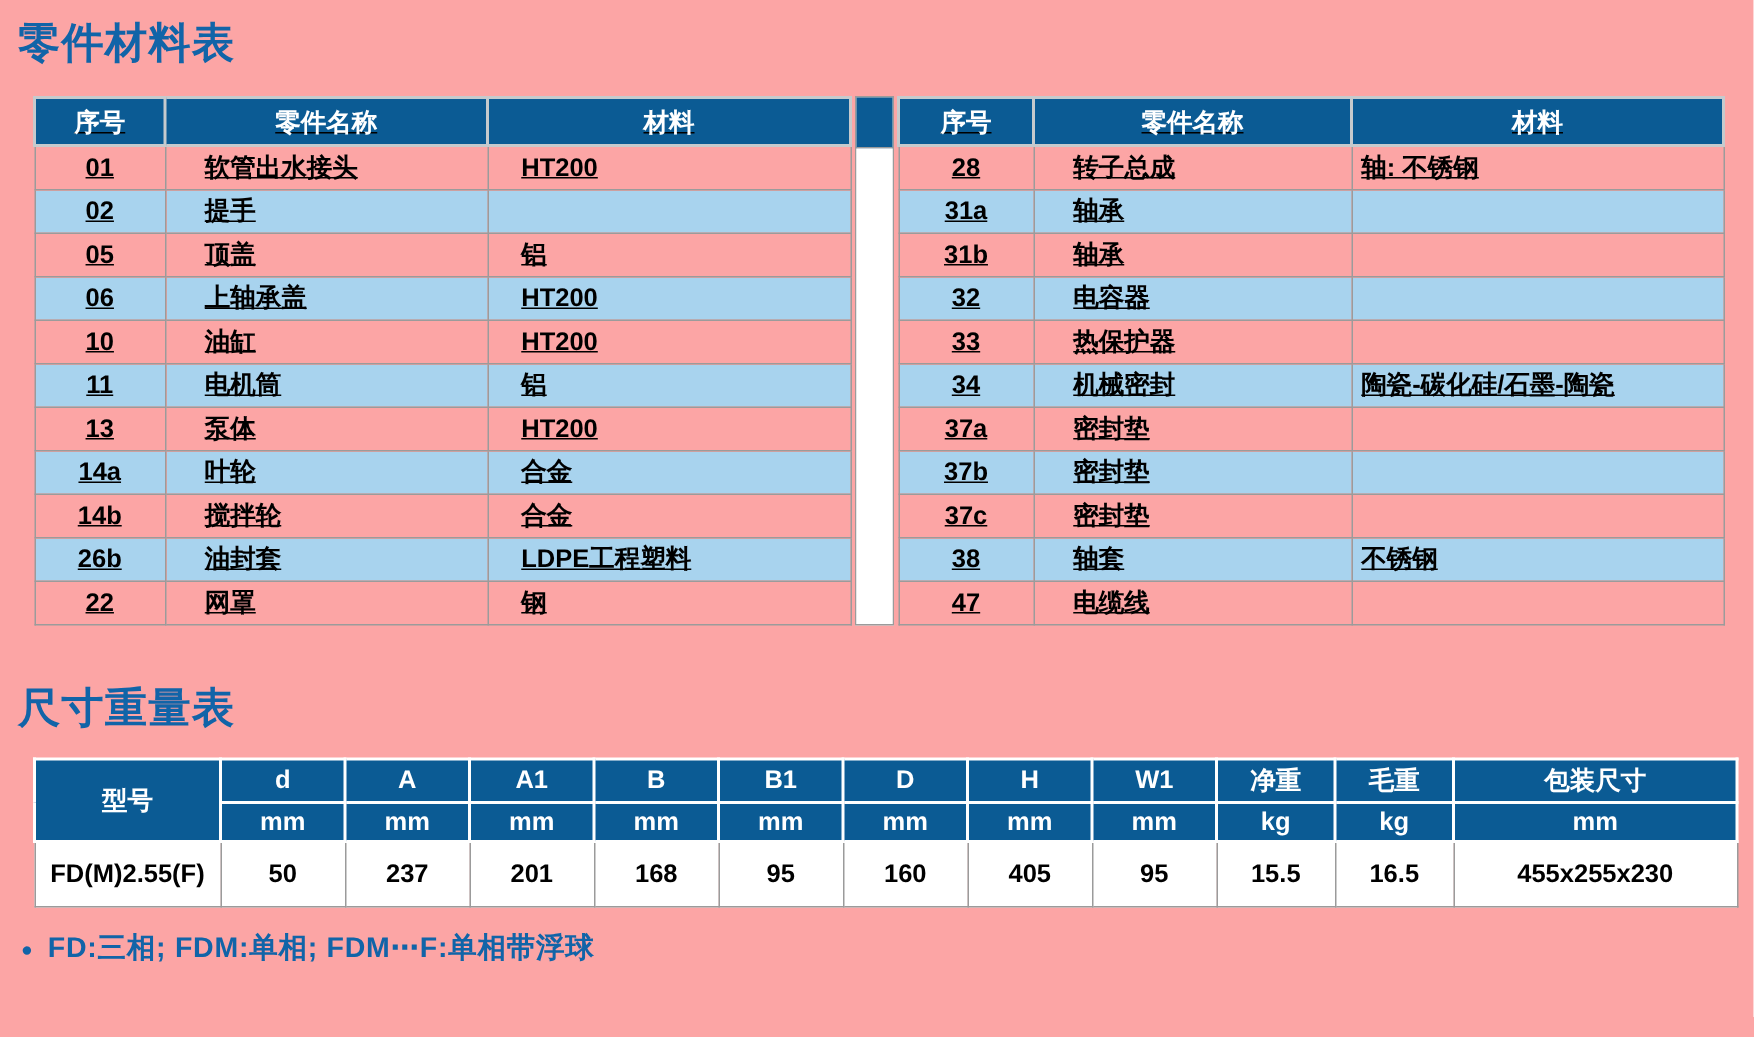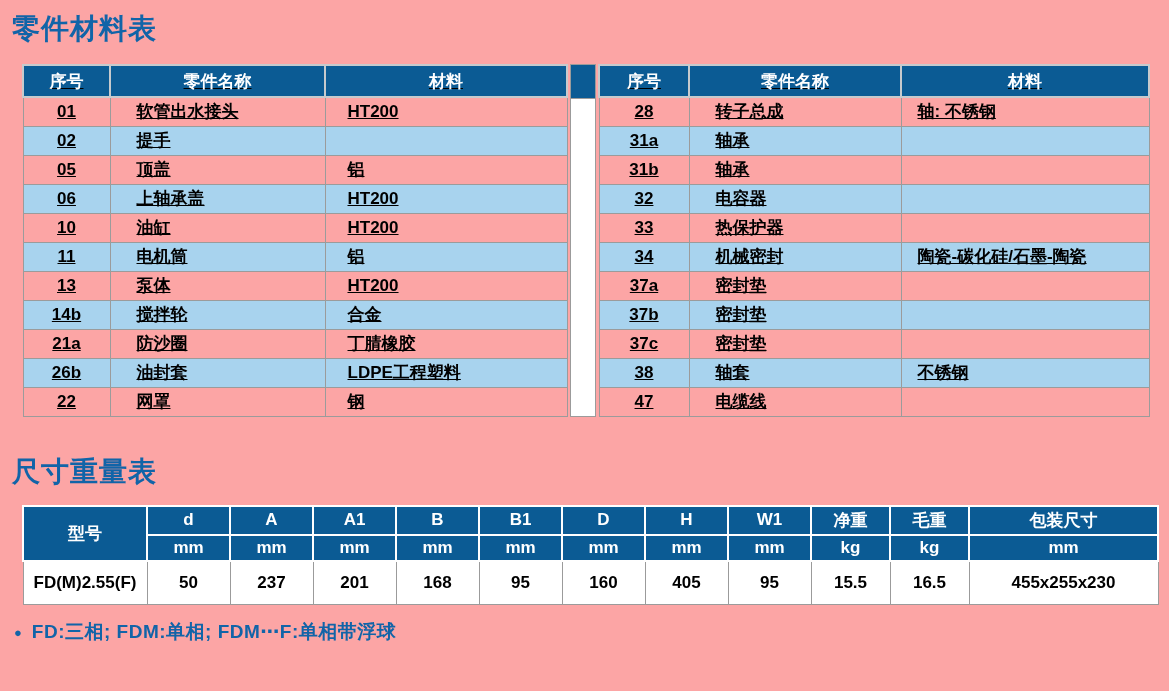--- a/index.html
+++ b/index.html
@@ -58,21 +58,21 @@
     color: #000000;
     padding: 0;
     white-space: nowrap;
     overflow: hidden;
   }
   .parts-table tbody tr:nth-child(even) td { background: #a8d3ee; }
   .parts-table td:nth-child(1) { text-align: center; margin-left: 32px; }
   .parts-table td:nth-child(2) { text-align: left; padding-left: 26px; }
   .parts-table td:nth-child(3) { text-align: left; }
   .parts-table.left  td:nth-child(3) { padding-left: 22px; }
-  .parts-table.right td:nth-child(3) { padding-left: 16px; }
+  .parts-table.right td:nth-child(3) { padding-left: 6px; }
 
   .spacer-col {
     width: 30px;
     margin: 0 2px;
     border: 1.5px solid #9b9b9b;
     display: flex;
     flex-direction: column;
     background: #ffffff;
   }
   .spacer-head {
@@ -181,28 +181,28 @@
             <td>11</td>
             <td>电机筒</td>
             <td>铝</td>
           </tr>
           <tr>
             <td>13</td>
             <td>泵体</td>
             <td>HT200</td>
           </tr>
           <tr>
+            <td>14a</td>
+            <td>叶轮</td>
+            <td>合金</td>
+          </tr>
+          <tr>
             <td>14b</td>
             <td>搅拌轮</td>
             <td>合金</td>
-          </tr>
-          <tr>
-            <td>21a</td>
-            <td>防沙圈</td>
-            <td>丁腈橡胶</td>
           </tr>
           <tr>
             <td>26b</td>
             <td>油封套</td>
             <td>LDPE工程塑料</td>
           </tr>
           <tr>
             <td>22</td>
             <td>网罩</td>
             <td>钢</td>

